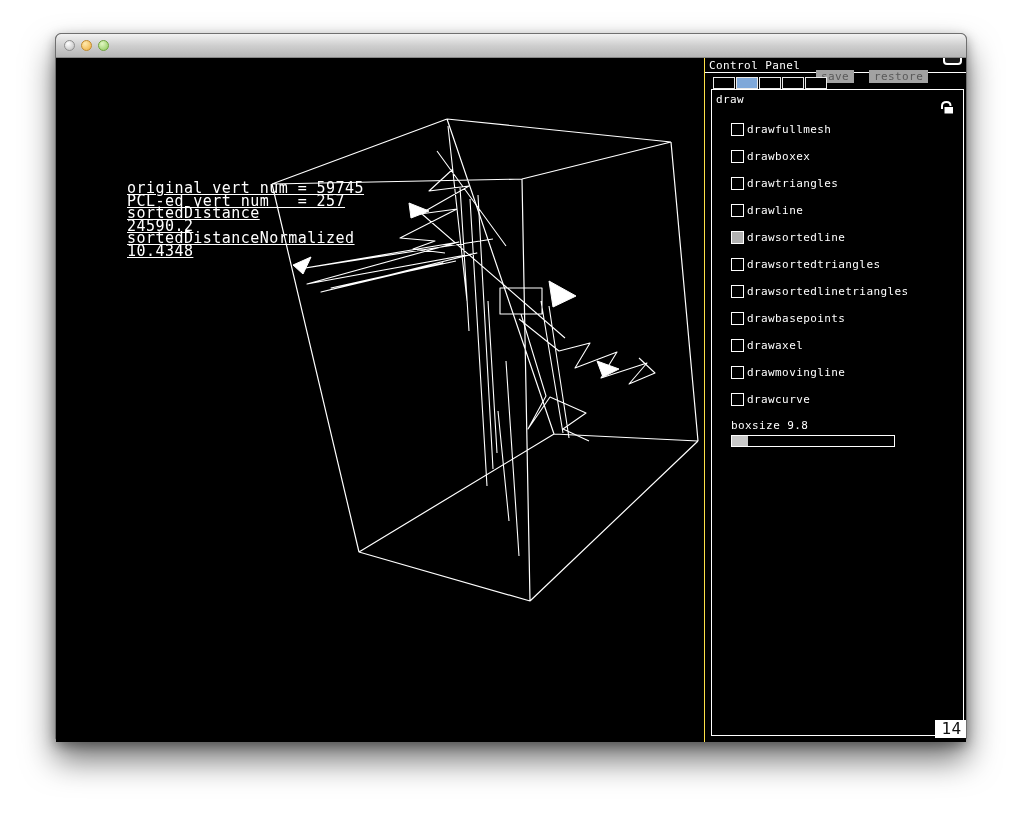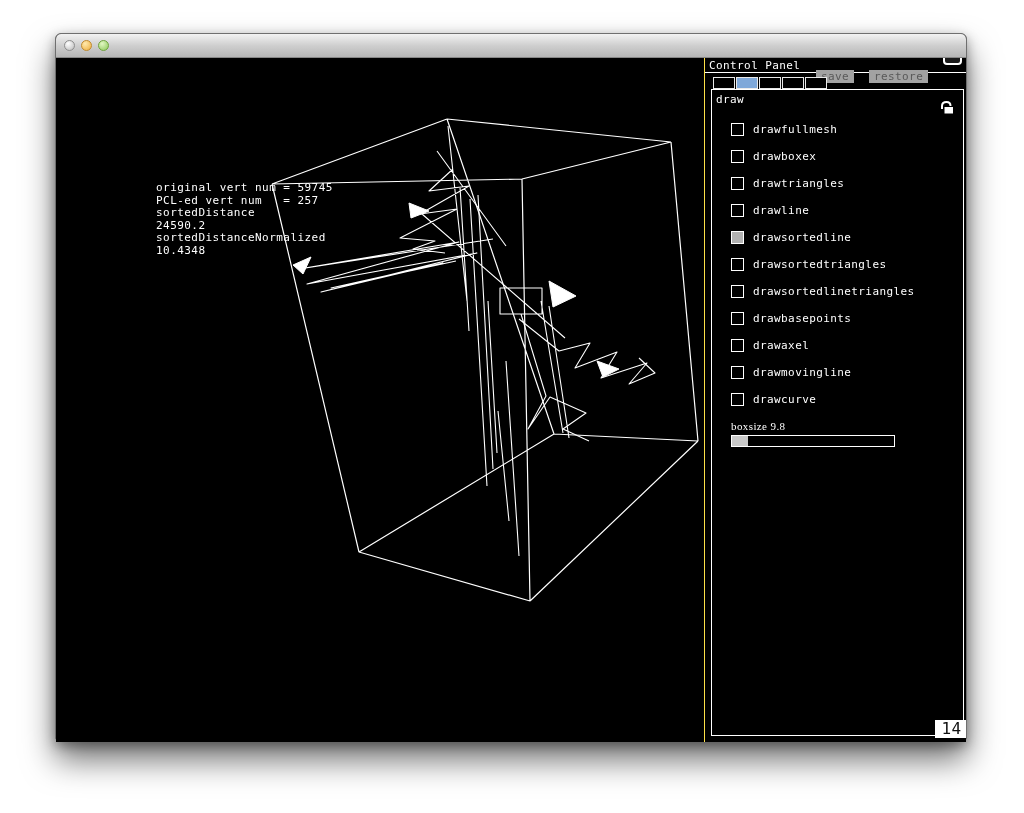--- a/index.html
+++ b/index.html
@@ -20,22 +20,22 @@
   }
   .tl { position:absolute; top:6px; width:11px; height:11px; border-radius:50%; }
   .tl.c1 { left:8px;  background:radial-gradient(circle at 35% 30%, #ffffff, #b9b9b9); border:1px solid #8e8e8e; }
   .tl.c2 { left:25px; background:radial-gradient(circle at 35% 30%, #ffe9ad, #eeae3c); border:1px solid #c08a2e; }
   .tl.c3 { left:42px; background:radial-gradient(circle at 35% 30%, #e2f6c3, #8cc958); border:1px solid #6fa23e; }
 
   .content { position:absolute; left:0; top:24px; width:910px; height:684px; background:#000; overflow:hidden; }
 
   
   .viewport { position:absolute; left:0; top:0; width:648px; height:684px; }
-  .info-text { position:absolute; left:100px; top:124px; color:#fff; font-size:11px;
-               line-height:12.5px; letter-spacing:.45px; white-space:pre; }
+  .info-text { position:absolute; left:71px; top:124px; color:#fff; font-size:15px;
+               line-height:12.5px; letter-spacing:.45px; white-space:pre;text-decoration:underline; }
   .wire { position:absolute; left:0; top:0; }
 
   
   .panel { position:absolute; left:648px; top:0; width:262px; height:684px;
            border-left:1px solid #fde047; color:#fff; font-size:11px; letter-spacing:.4px; }
   .panel-header { position:relative; height:15px; border-bottom:1px solid #fff; }
   .panel-title { position:absolute; left:4px; top:1px; }
   .btn { position:absolute; top:12px; height:13px; line-height:13px; background:#a2a2a2;
          color:#595959; padding:0 5px; font-size:11px; letter-spacing:.4px; cursor:pointer; }
   .btn.save { left:111px; }
@@ -49,23 +49,23 @@
 
   .group-frame { position:absolute; left:6px; top:31px; width:253px; height:647px;
                  border:1px solid #ffffff;padding-left:7px; }
   .group-title { position:absolute; left:4px; top:3px; }
   .lock { position:absolute; left:227px; top:9px; width:16px; height:15px; cursor:pointer; }
 
   .controls { position:absolute; left:0; top:33px; width:100%; padding:0 0 0 19px; }
   .cb-row { height:13px; margin-bottom:14px; display:flex; align-items:center; cursor:pointer; }
   .cb-box { width:13px; height:13px; border:1px solid #fff; background:#000; flex:0 0 auto; }
   .cb-box.on { background:#b2b2b2; }
-  .cb-label { margin-left:9px; line-height:13px; }
+  .cb-label { margin-left:3px; line-height:13px; }
 
-  .slider-block { margin-top:13px; width:164px;font-family:Liberation Serif, serif; }
+  .slider-block { margin-top:13px; width:164px; }
   .slider-block:first-of-type { margin-top:14px; }
   .slider-label { height:12px; line-height:12px; }
   .slider-track { margin-top:3px; width:164px; height:12px; border:1px solid #fff;
                   background:#000; cursor:pointer; }
   .slider-fill { display:block; height:10px; background:#c9c9c9; width:0; }
 
   .fps-box { position:absolute; left:230px; top:662px; width:33px; height:18px;
              background:#fff; color:#111; text-align:center; line-height:18px; font-size:16px; }
 </style>
 </head>

